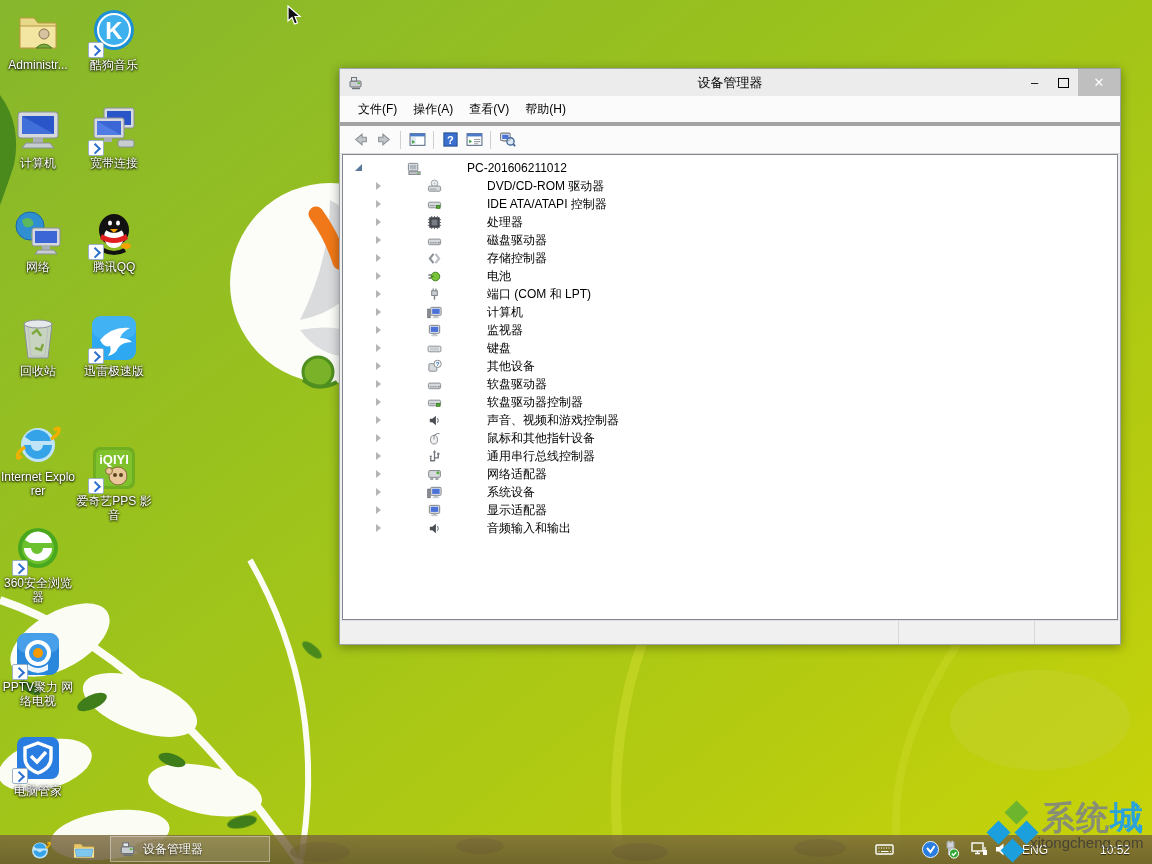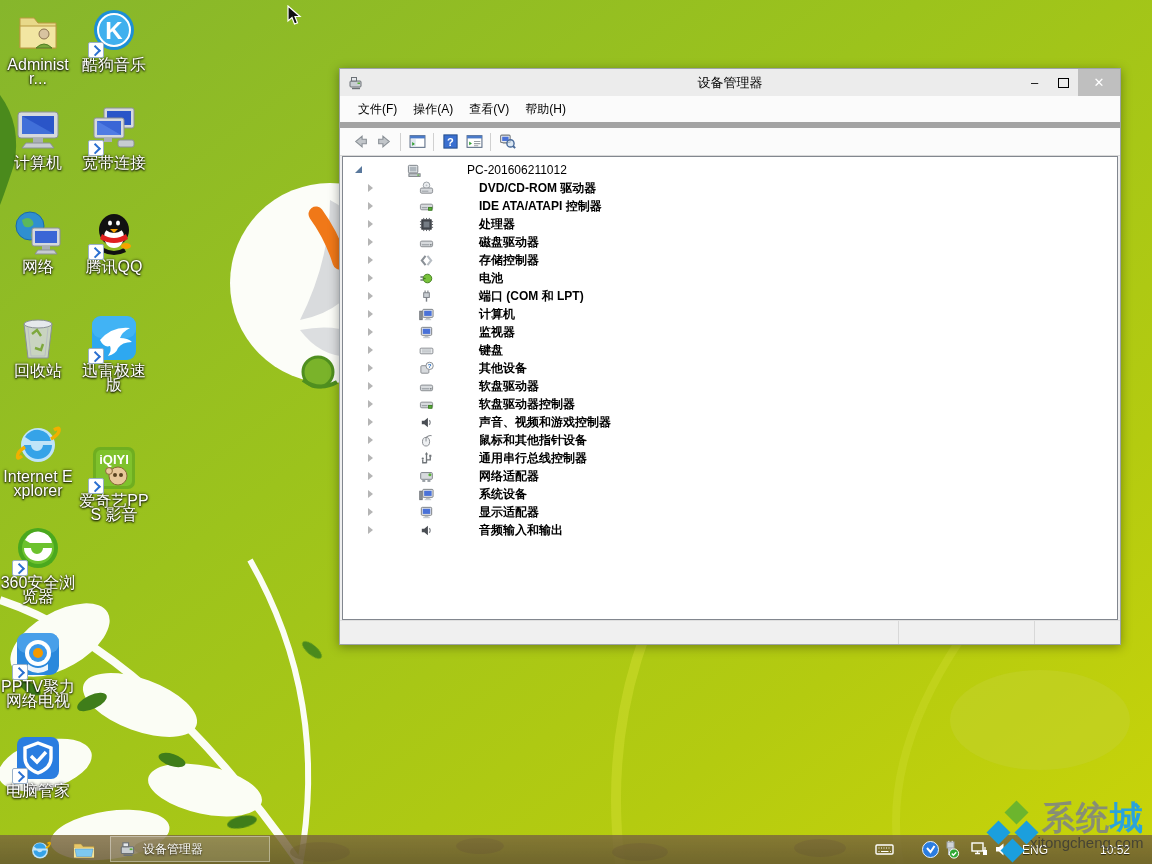--- a/index.html
+++ b/index.html
@@ -4,50 +4,50 @@
 <style>
   html,body{margin:0;padding:0;width:1152px;height:864px;overflow:hidden;
     font-family:"Liberation Sans","DejaVu Sans",sans-serif;}
   .stage{position:relative;width:1152px;height:864px;overflow:hidden;}
   .wallpaper{position:absolute;inset:0;z-index:0;}
 
   
   .dicon{position:absolute;width:76px;text-align:center;z-index:2;cursor:default;}
   .dicon .art{position:relative;width:48px;height:48px;margin:0 auto;}
   .dicon .art svg{width:48px;height:48px;display:block;}
-  .dlabel{margin-top:2px;font-size:16px;color:#fff;line-height:14px;
+  .dlabel{margin-top:2px;font-size:12px;color:#fff;line-height:14px;
     text-shadow:0 1px 2px #000,0 0 3px rgba(0,0,0,.9);word-break:break-all;}
   .sc{position:absolute;left:-2px;bottom:-2px;width:14px;height:14px;background:#fff;
     border:1px solid #9ab0c8;border-radius:2px;}
   .sc:before{content:"";position:absolute;left:3px;top:3px;width:6px;height:6px;
     border-top:2px solid #2a6fd0;border-right:2px solid #2a6fd0;transform:rotate(45deg) translate(0,1px);}
 
   
   .win{position:absolute;left:339px;top:68px;width:780px;height:575px;z-index:10;
     background:#f0f0f0;border:1px solid #9da3a8;box-shadow:0 2px 10px rgba(0,0,0,.35);
     display:flex;flex-direction:column;}
   .titlebar{height:27px;display:flex;align-items:center;background:#ececec;position:relative;flex:0 0 auto;}
   .titlebar .wicon{width:16px;height:16px;margin-left:8px;flex:0 0 auto;}
   .title{position:absolute;left:0;right:0;text-align:center;font-size:13px;color:#000;}
   .caption{margin-left:auto;display:flex;height:100%;align-items:stretch;z-index:1;}
   .capbtn{width:29px;display:flex;align-items:center;justify-content:center;font-size:13px;color:#000;}
   .cap-max i{display:block;width:9px;height:8px;border:1.5px solid #000;}
   .cap-close{width:42px;background:#bfbfbf;color:#fff;font-size:13px;font-weight:bold;}
-  .menubar{height:26px;background:#fbfbfb;border-bottom:6px solid #a3a3a3;display:flex;
+  .menubar{height:26px;background:#fbfbfb;border-bottom:4px solid #a3a3a3;display:flex;
     align-items:center;font-size:12px;color:#000;padding-left:10px;flex:0 0 auto;}
   .menu{padding:4px 8px;}
   .toolbar{height:27px;background:#fbfbfb;border-bottom:1px solid #d9d9d9;display:flex;
     align-items:center;padding-left:8px;flex:0 0 auto;}
   .tbtn{width:24px;height:22px;display:flex;align-items:center;justify-content:center;}
   .tbtn svg{width:17px;height:17px;}
   .tsep{width:1px;height:18px;background:#d0d0d0;margin:0 4px;}
   .treepane{flex:1 1 auto;margin:0 2px;background:#fff;border:1px solid #82878f;
     overflow:hidden;padding-top:4px;}
   .trow{height:18px;display:flex;align-items:center;font-size:12px;color:#000;white-space:nowrap;gap:40px;}
-  .trow.child{padding-left:22px;font-weight:bold;}
+  .trow.child{padding-left:30px;}
   .trow.root{padding-left:10px;}
   .exp{width:12px;height:12px;flex:0 0 auto;position:relative;margin-right:2px;}
   .exp-c:before{content:"";position:absolute;left:3px;top:2px;width:0;height:0;
     border-left:5px solid #b5b5b5;border-top:4px solid transparent;border-bottom:4px solid transparent;}
   .exp-r:before{content:"";position:absolute;left:2px;top:2px;width:0;height:0;
     border-bottom:7px solid #59789c;border-left:7px solid transparent;}
   .ti{width:15px;height:15px;margin-right:5px;flex:0 0 auto;}
   .statusbar{height:23px;background:#f0f0f0;border-top:1px solid #dfdfdf;display:flex;flex:0 0 auto;}
   .sseg{height:100%;}
   .sseg.s1{flex:1;}

